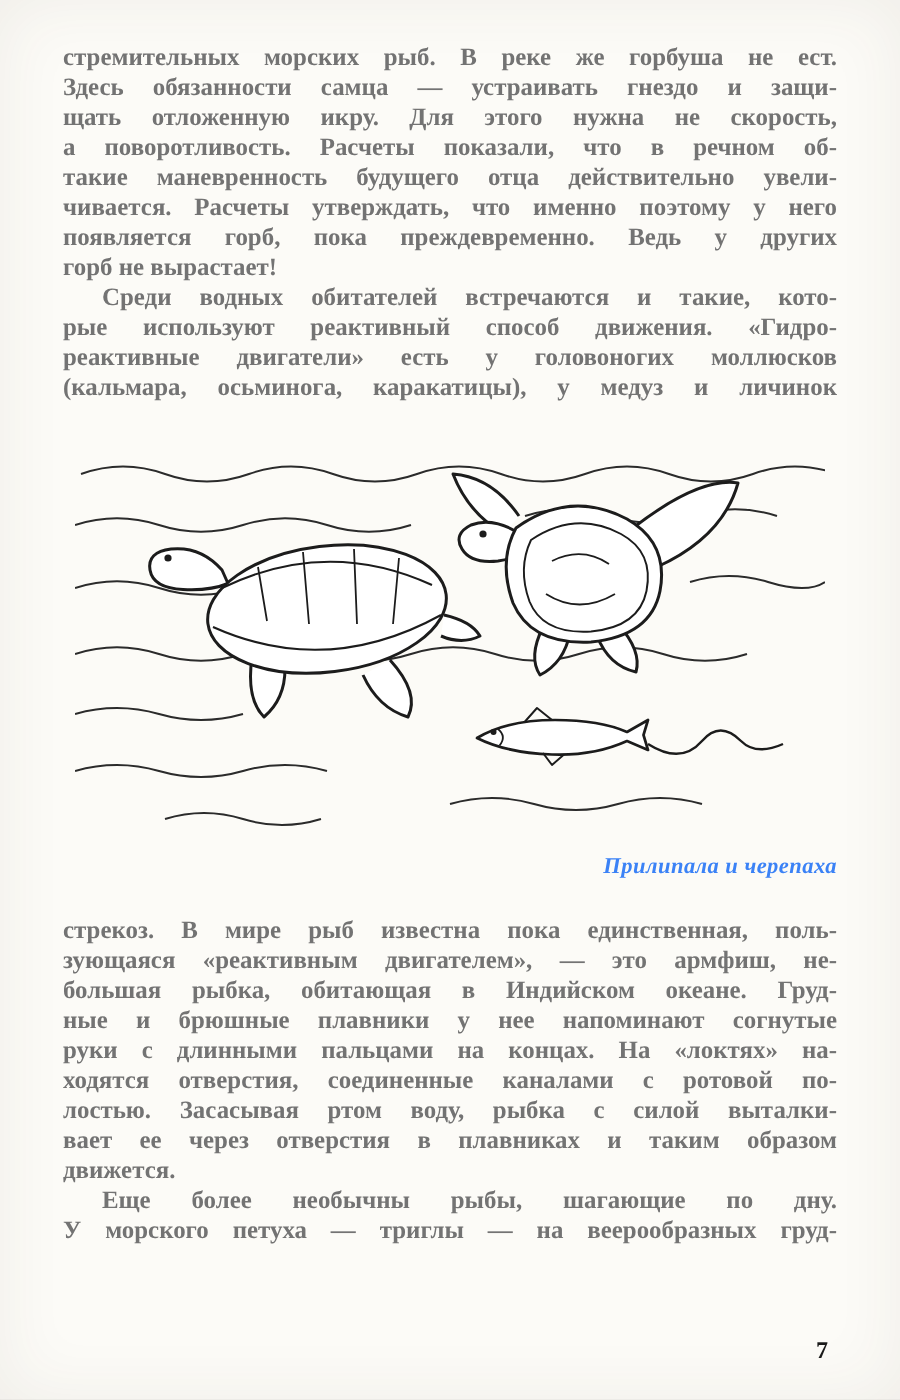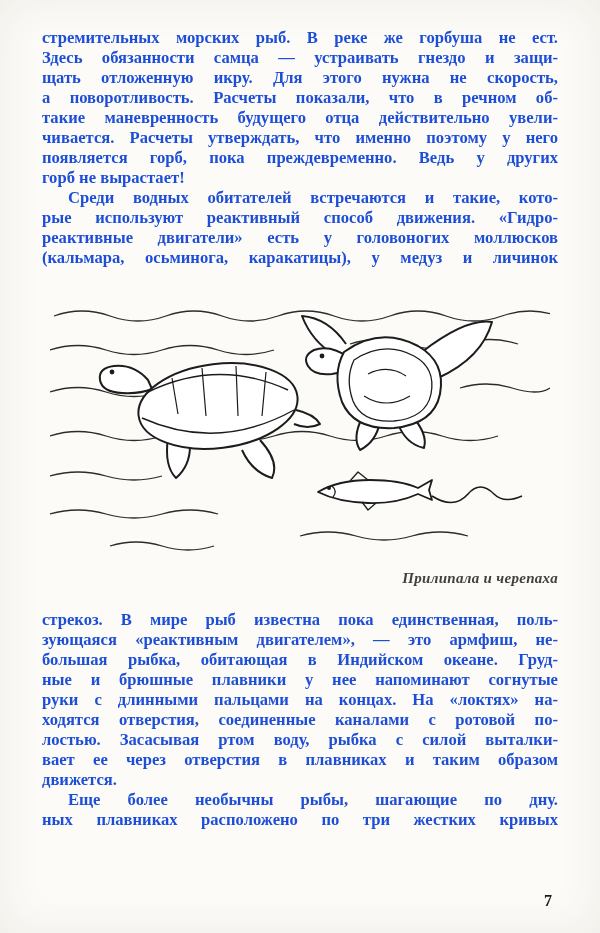--- a/index.html
+++ b/index.html
@@ -3,27 +3,27 @@
 <meta charset="utf-8">
 <style>
   *{box-sizing:border-box;margin:0;padding:0}
   html,body{width:600px;height:933px}
   body{background:#d8d6d1;font-family:"Liberation Serif",serif}
   .page{position:relative;width:600px;height:933px;background:#fcfbf7;overflow:hidden;
         box-shadow:inset 0 0 46px rgba(70,60,40,.07)}
   .textblock{position:absolute;left:42px;width:516px}
   .tb1{top:28px}
   .tb2{top:610px}
-  .ln{font-size:16.6px;line-height:20px;height:20px;font-weight:700;color:#1d4ed8;
+  .ln{font-size:16.6px;line-height:20px;height:20px;font-weight:700;color:#737373;
       text-align:justify;text-align-last:justify;overflow:hidden}
   .ln.end{text-align-last:left}
   .ln.ind{text-indent:26px}
   .figure{position:absolute;left:50px;top:300px;width:500px;height:258px}
   .caption{position:absolute;left:42px;top:570px;width:516px;text-align:right;
-           font-style:italic;font-weight:700;font-size:15px;color:#404040;letter-spacing:.3px}
+           font-style:italic;font-weight:700;font-size:15px;color:#3b82f6;letter-spacing:.3px}
   .pageno{position:absolute;top:892px;right:48px;font-size:16px;font-weight:700;color:#1a1a1a}
 </style>
 </head>
 <body>
 
 <div class="page">
 
   <div class="textblock tb1">
     <div class="para">
       <div class="ln">стремительных морских рыб. В реке же горбуша не ест.</div>
@@ -98,19 +98,19 @@
       <div class="ln">большая рыбка, обитающая в Индийском океане. Груд-</div>
       <div class="ln">ные и брюшные плавники у нее напоминают согнутые</div>
       <div class="ln">руки с длинными пальцами на концах. На «локтях» на-</div>
       <div class="ln">ходятся отверстия, соединенные каналами с ротовой по-</div>
       <div class="ln">лостью. Засасывая ртом воду, рыбка с силой выталки-</div>
       <div class="ln">вает ее через отверстия в плавниках и таким образом</div>
       <div class="ln end">движется.</div>
     </div>
     <div class="para">
       <div class="ln ind">Еще более необычны рыбы, шагающие по дну.</div>
-      <div class="ln">ных плавниках расположено по три жестких кривых</div>
+      <div class="ln">У морского петуха — триглы — на веерообразных груд-</div>
     </div>
   </div>
 
   <div class="pageno">7</div>
 
 </div>
 
 </body></html>

